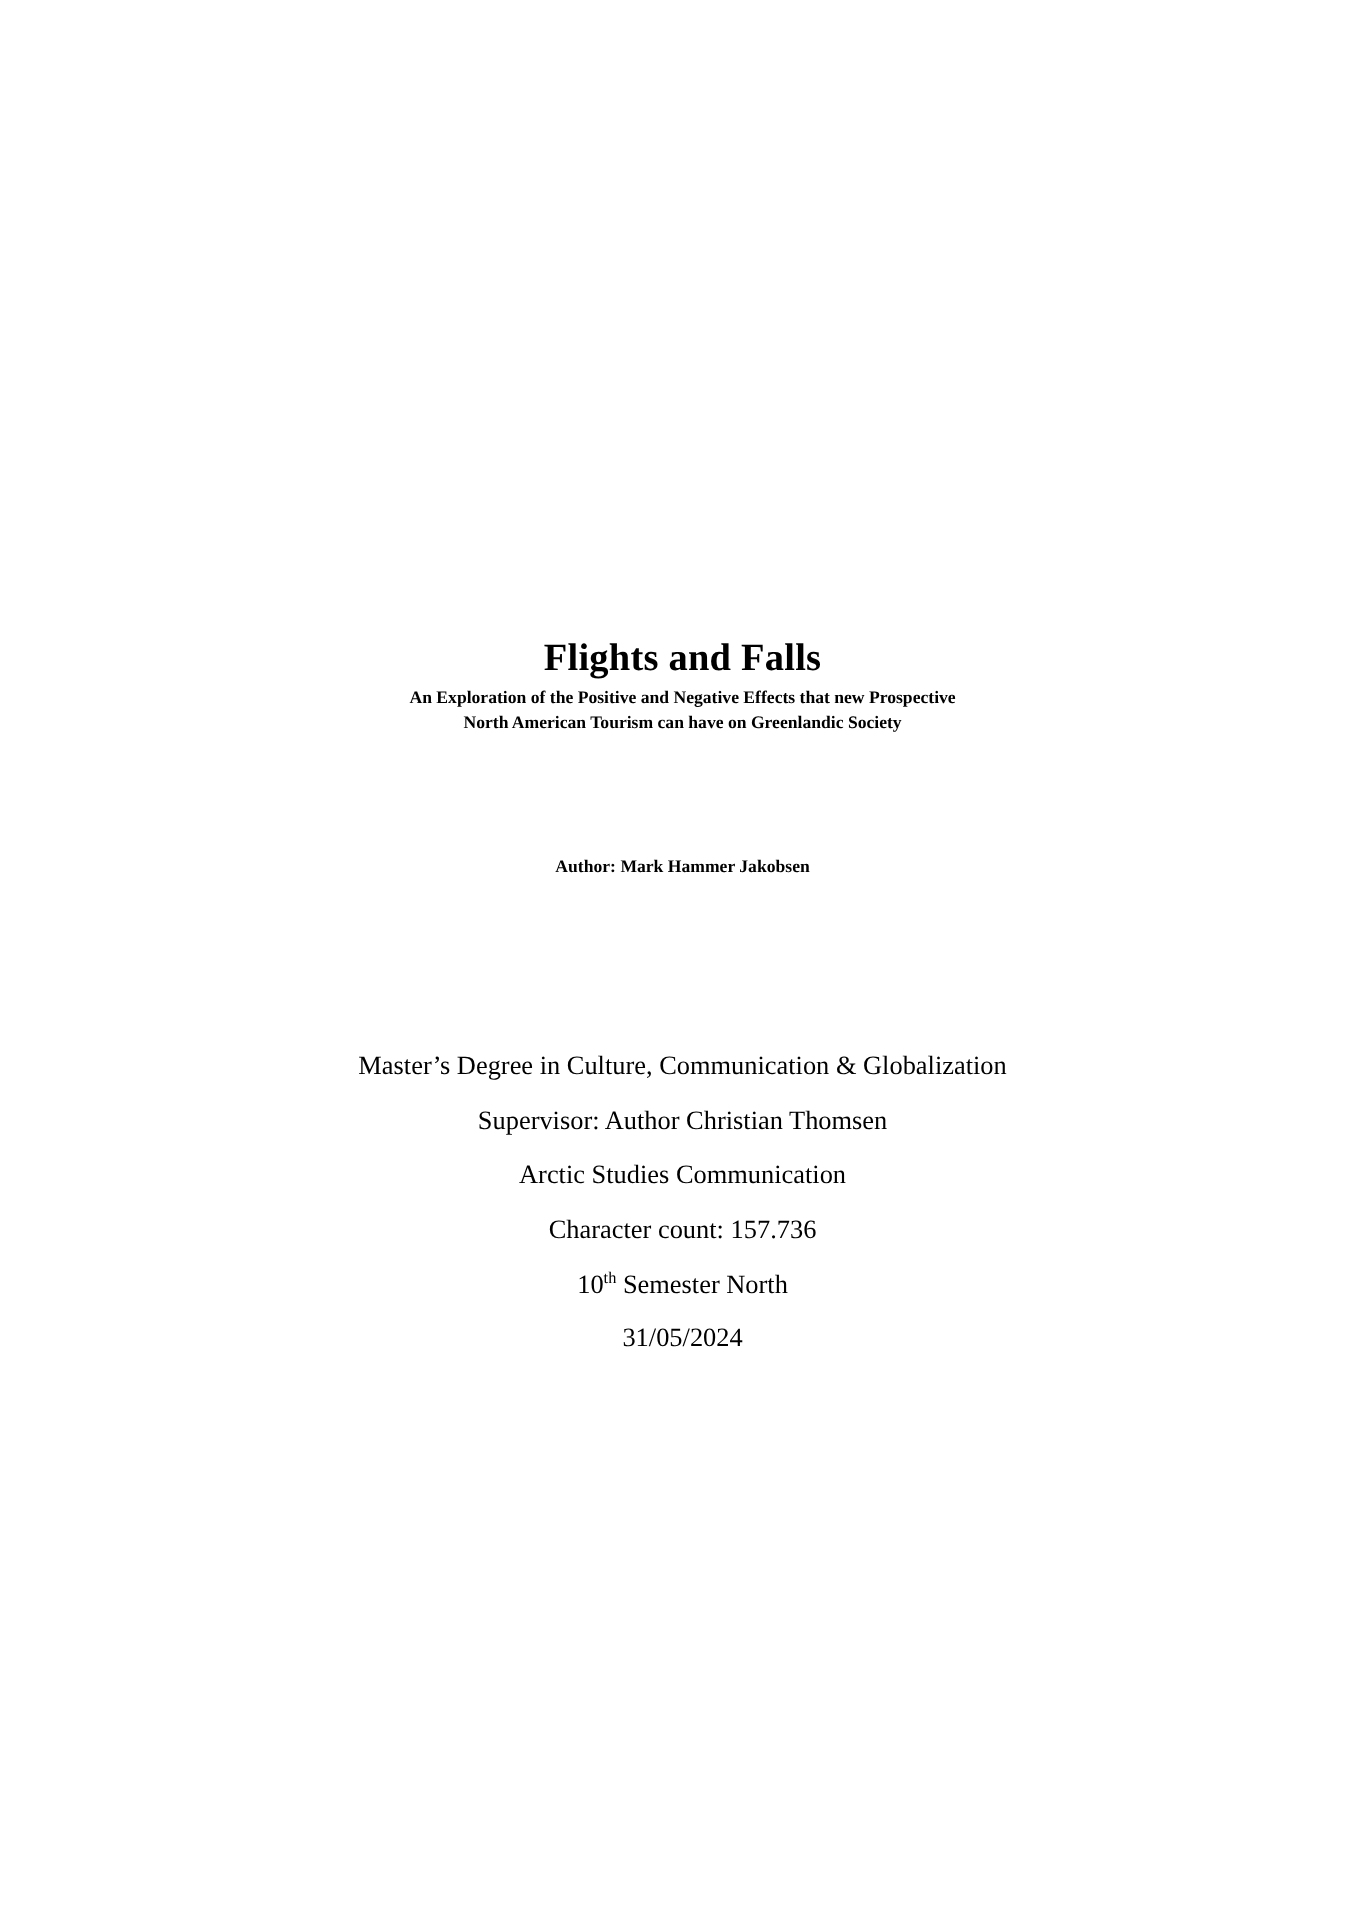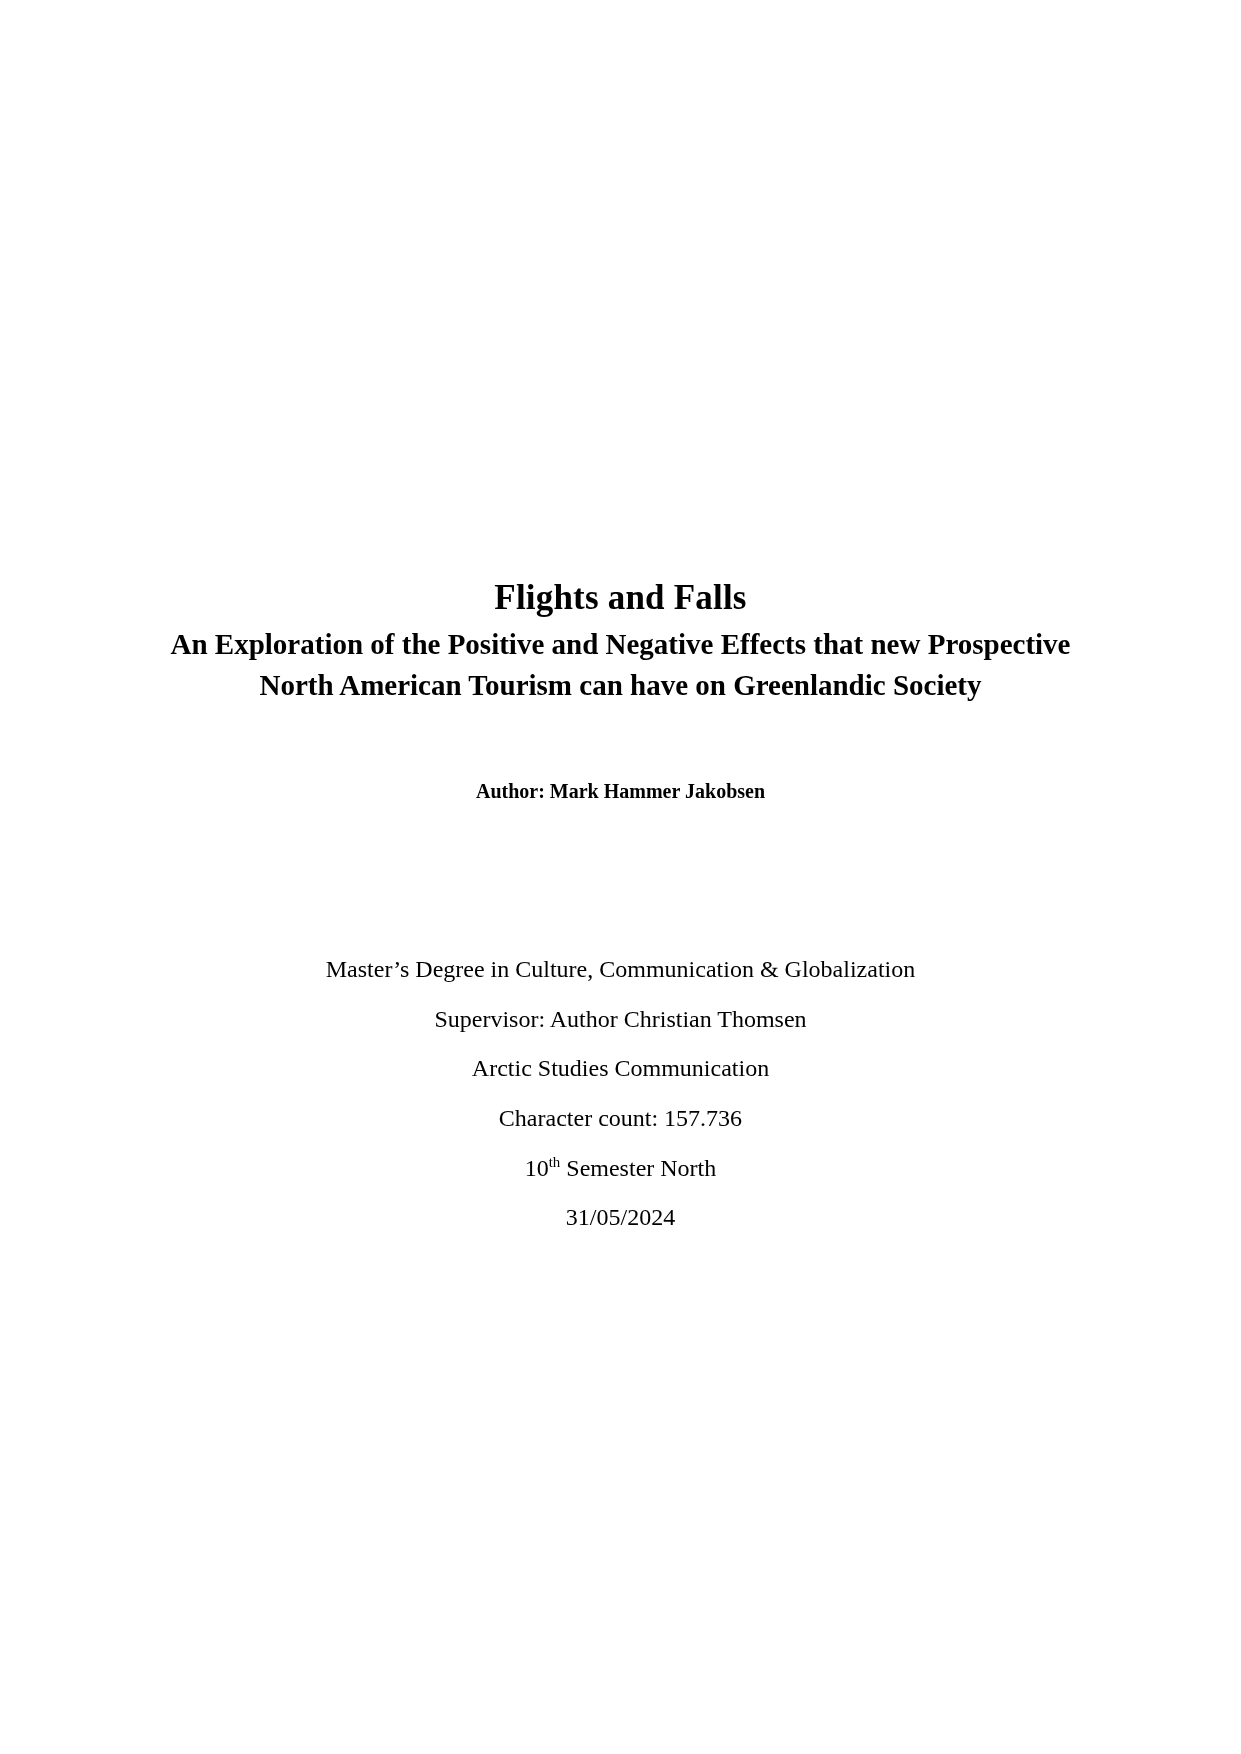--- a/index.html
+++ b/index.html
@@ -26,35 +26,35 @@
     text-align: center;
   }
   .doc-title {
     font-size: 35px;
     font-weight: bold;
     line-height: 1.15;
     margin: 0 0 6px 0;
     letter-spacing: 0.2px;
   }
   .doc-subtitle {
-    font-size: 29px;
+    font-size: 16px;
     font-weight: bold;
     line-height: 1.42;
     margin: 0 auto;
     width: 920px;
   }
   .author-block {
     position: absolute;
     left: 0;
     right: 0;
     top: 780px;
     text-align: center;
   }
   .author-line {
-    font-size: 20px;
+    font-size: 16px;
     font-weight: bold;
     margin: 0;
   }
   .meta-block {
     position: absolute;
     left: 0;
     right: 0;
     top: 945px;
     text-align: center;
   }

